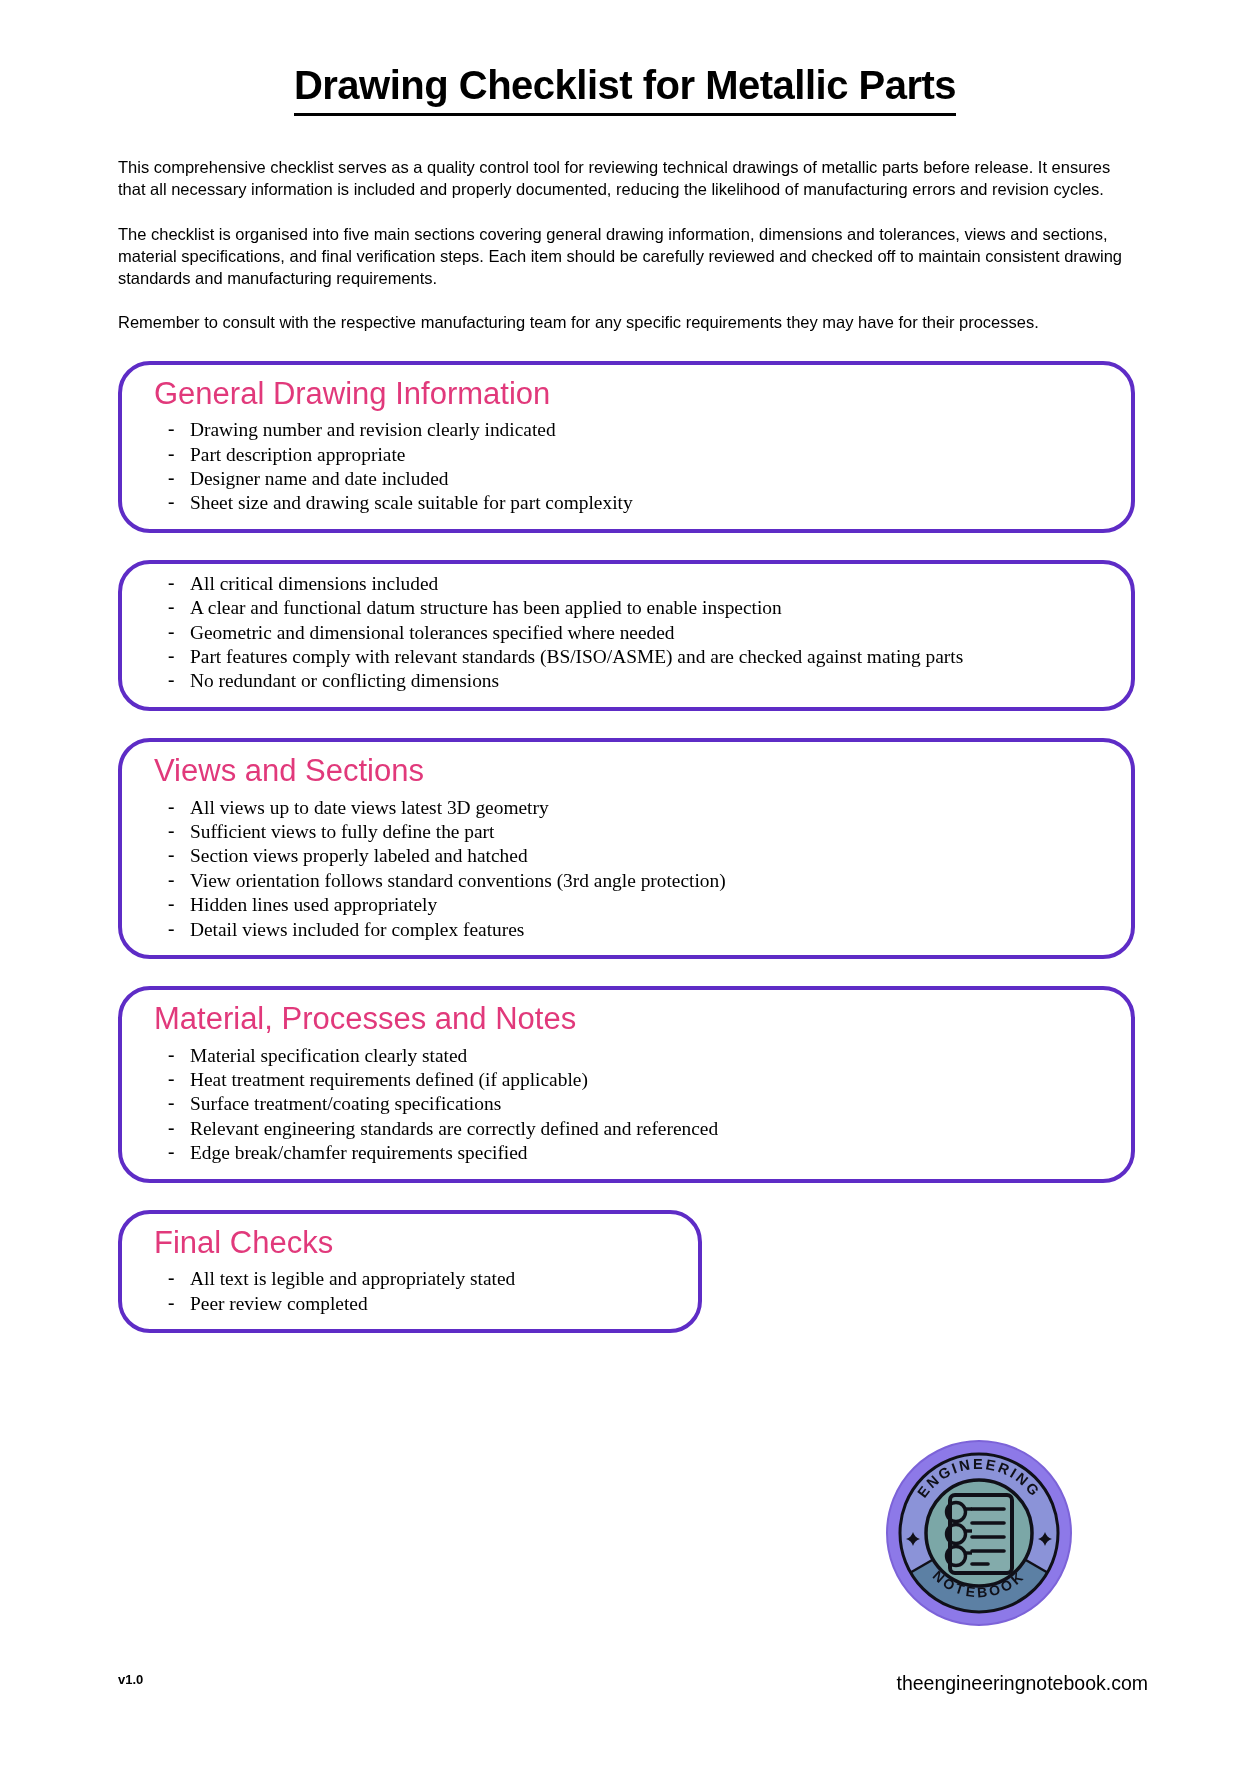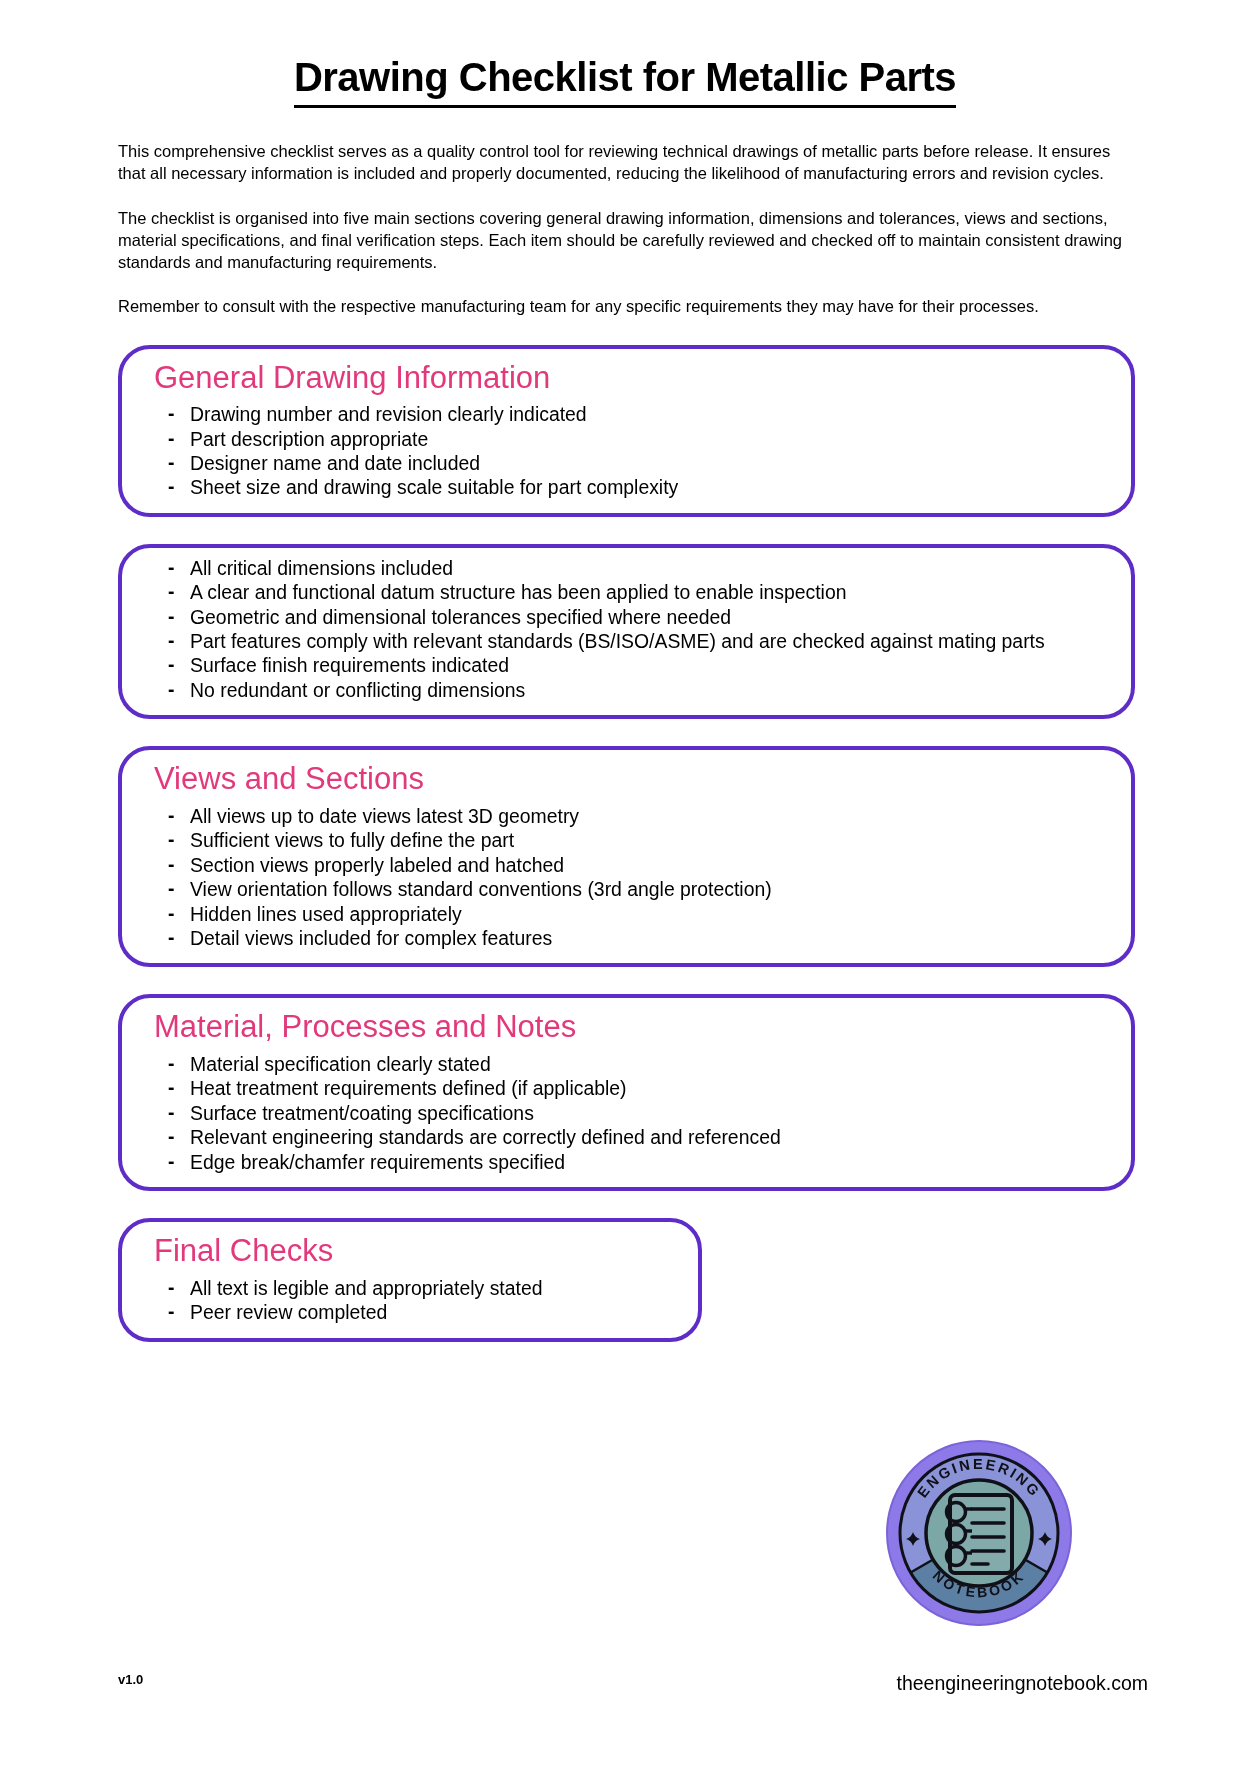--- a/index.html
+++ b/index.html
@@ -8,21 +8,21 @@
     width:1250px;height:1770px;
     background:#ffffff;
     font-family:"Liberation Sans","DejaVu Sans",sans-serif;
     color:#000;
     overflow:hidden;
   }
   
   .title-wrap{ text-align:center; padding-top:50px; }
   .doc-title{
     display:inline-block;
-    margin:4px;
+    margin:12px;
     font-size:40px;
     font-weight:bold;
     letter-spacing:-0.5px;
     border-bottom:3.5px solid #000;
     padding-bottom:5px;
     line-height:1.15;
   }
   
   .intro{ margin:28px 0 0 118px; width:1017px; }
   .intro p{
@@ -42,21 +42,21 @@
     background:#fff;
   }
   .box.narrow{ width:584px; }
   .box h2{
     margin:3px 0 7px 4px;
     font-size:31px;
     font-weight:400;
     color:#e1397b;
     line-height:1.15;
   }
-  .box ul{ margin:0; padding:0; list-style:none; }
+  .box ul{ margin:0; padding:0; list-style:none;font-family:Liberation Serif, serif; }
   .box li{
     position:relative;
     padding-left:40px;
     font-size:19.4px;
     line-height:24.4px;
   }
   .box li::before{
     content:"-";
     position:absolute;
     left:18px;
@@ -108,21 +108,20 @@
           <li>Sheet size and drawing scale suitable for part complexity</li>
         </ul>
     </div>
 
     <div class="box">
       <ul>
           <li>All critical dimensions included</li>
           <li>A clear and functional datum structure has been applied to enable inspection</li>
           <li>Geometric and dimensional tolerances specified where needed</li>
           <li>Part features comply with relevant standards (BS/ISO/ASME) and are checked against mating parts</li>
-          <li>Surface finish requirements indicated</li>
           <li>No redundant or conflicting dimensions</li>
         </ul>
     </div>
 
     <div class="box">
       <h2>Views and Sections</h2>
       <ul>
           <li>All views up to date views latest 3D geometry</li>
           <li>Sufficient views to fully define the part</li>
           <li>Section views properly labeled and hatched</li>

